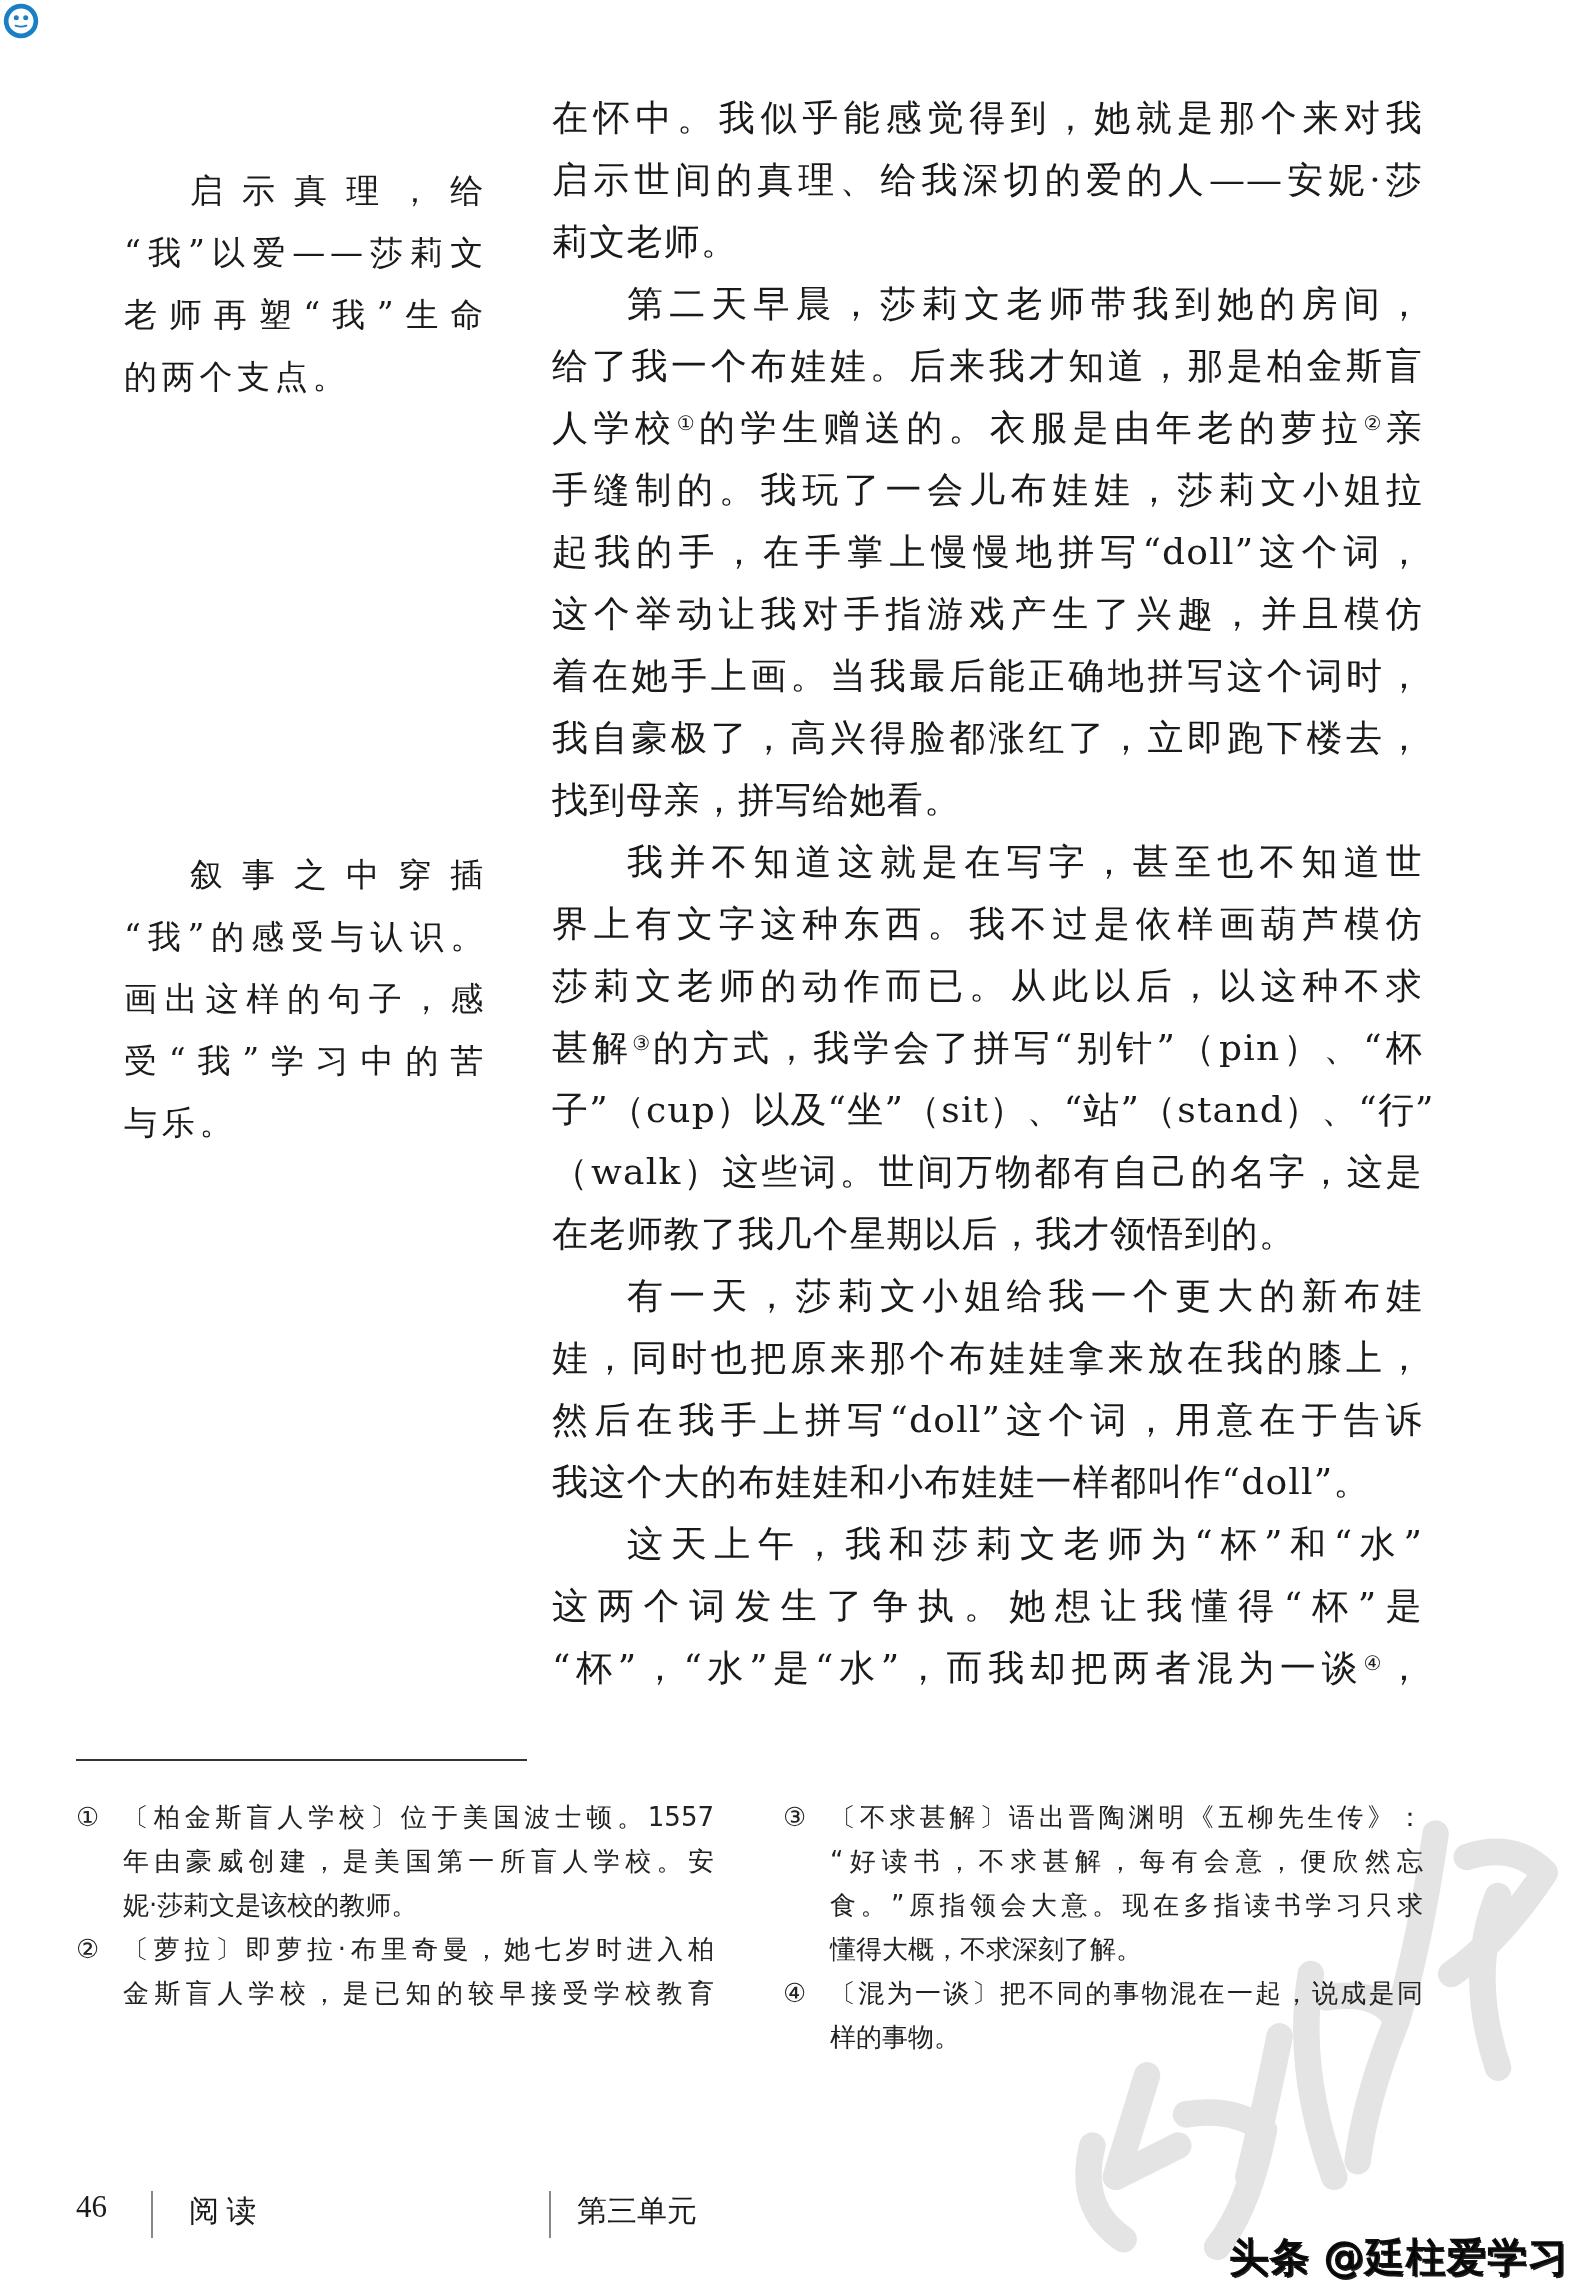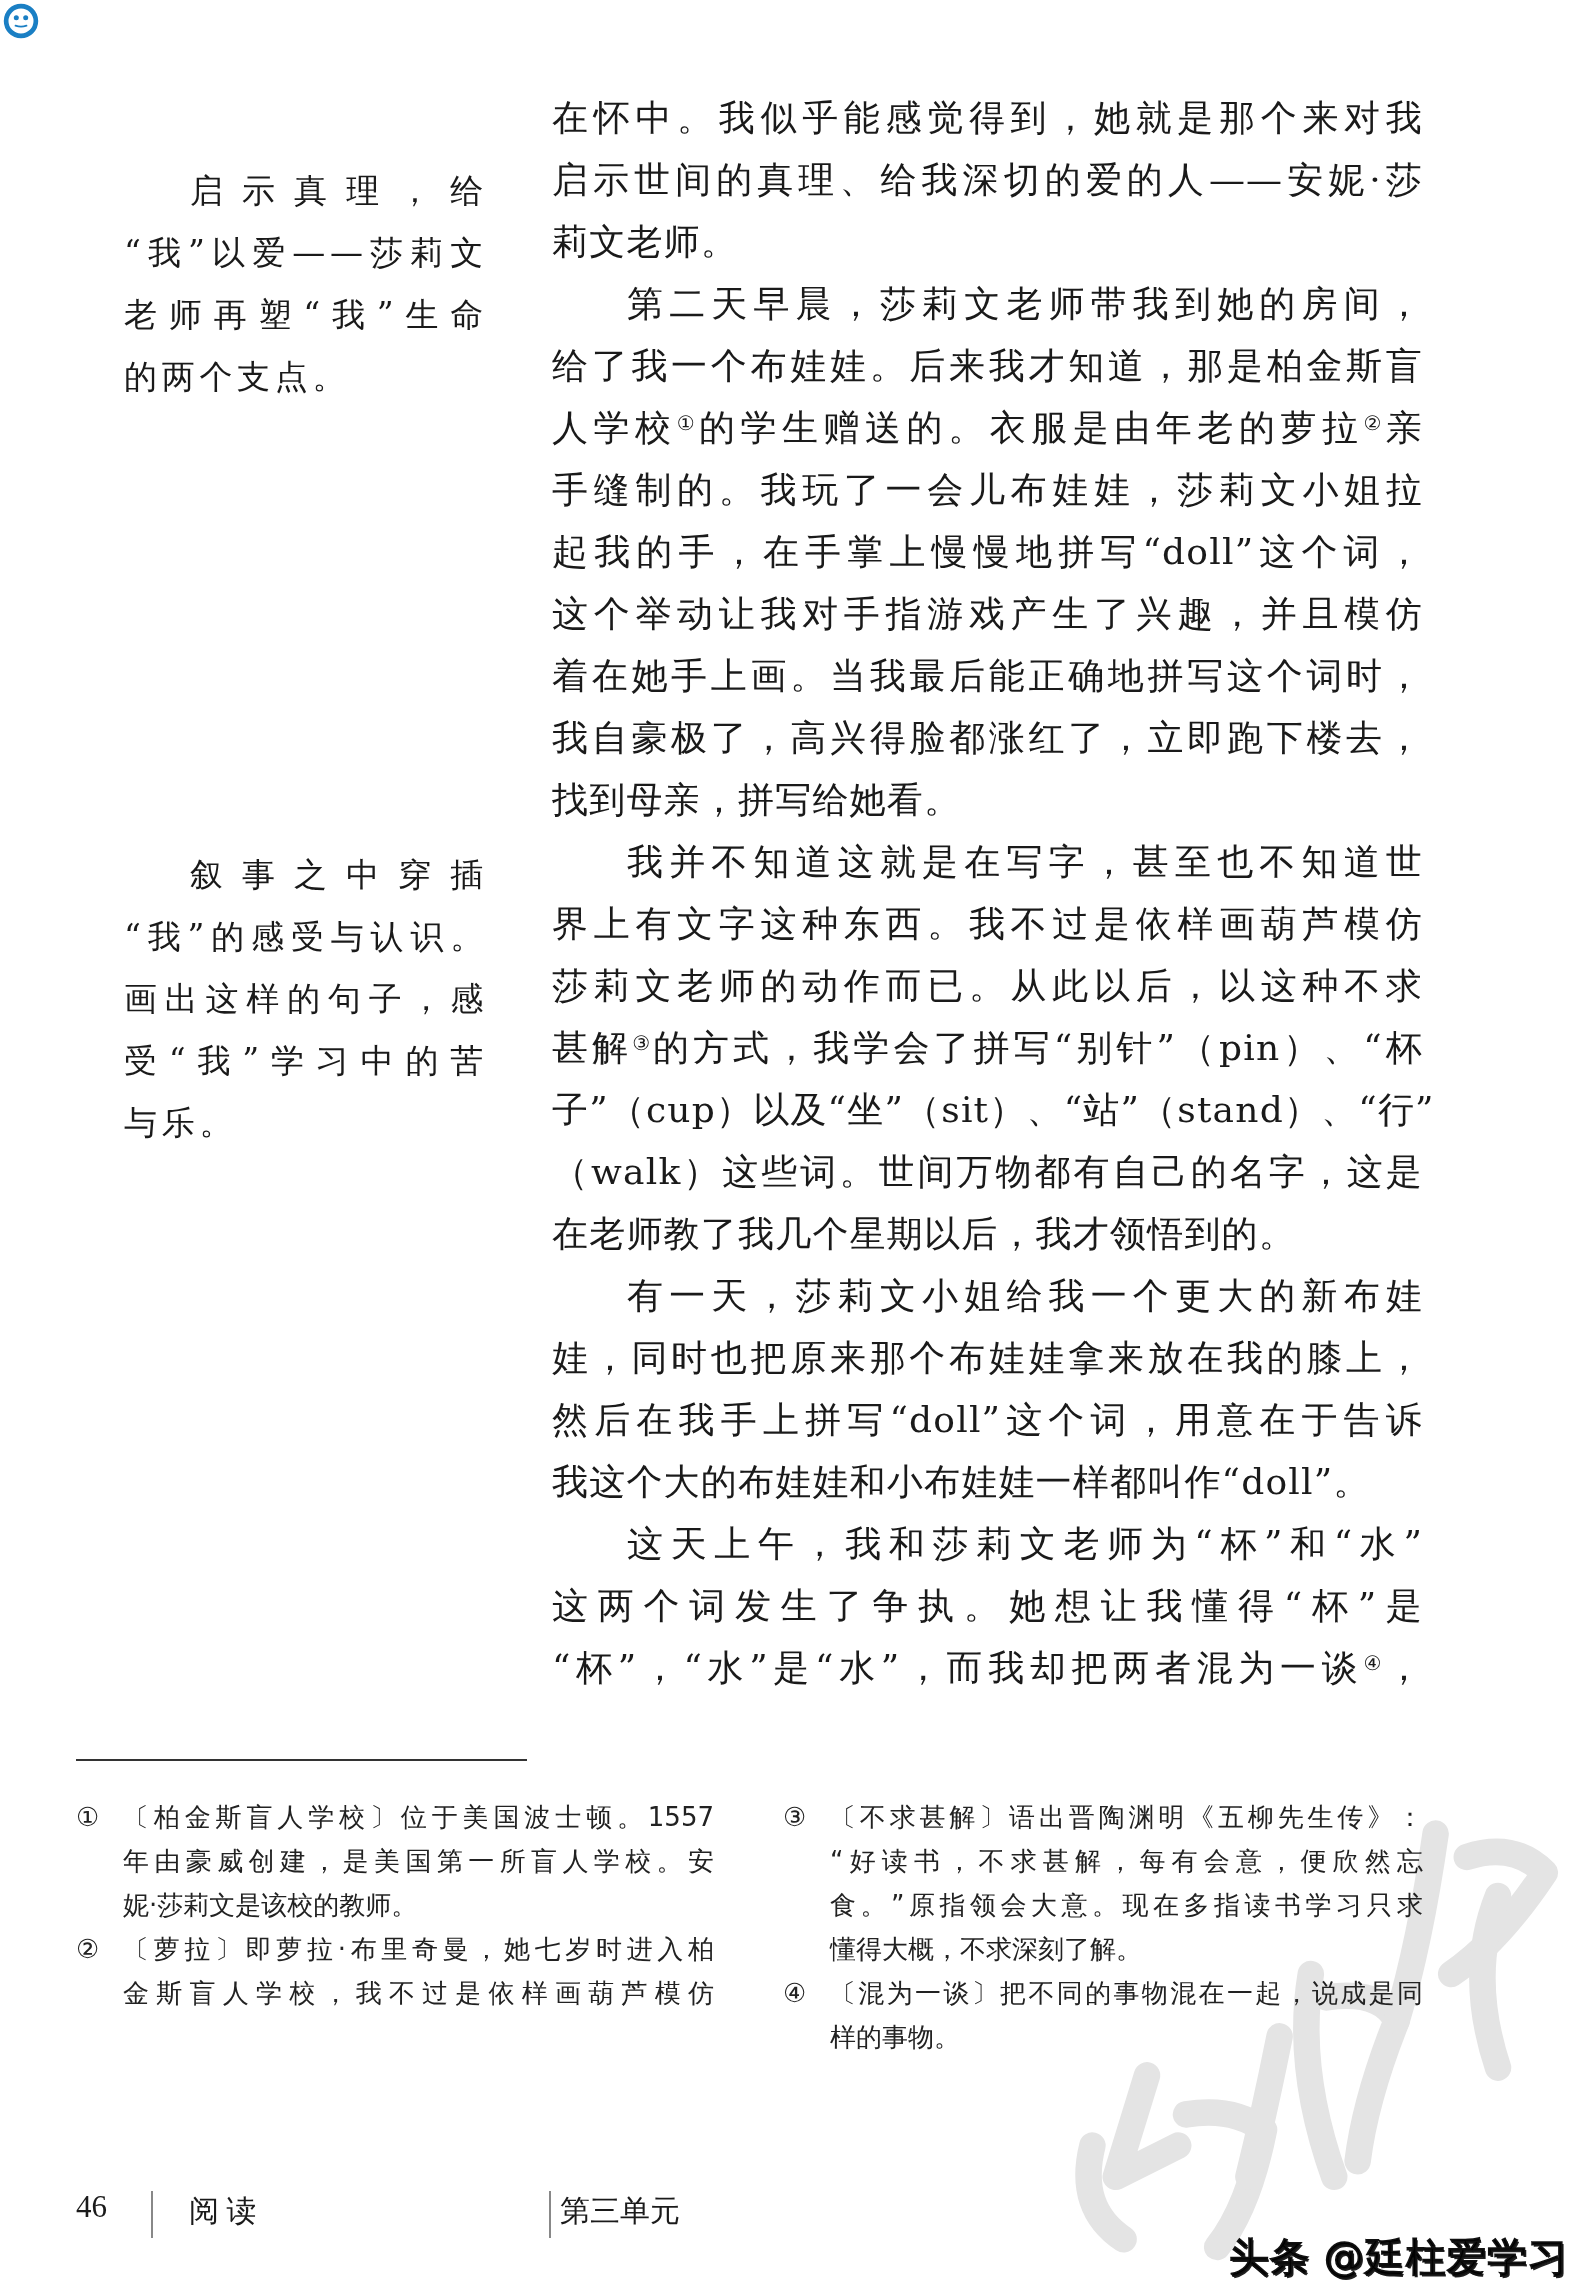--- a/index.html
+++ b/index.html
@@ -102,21 +102,21 @@
 <div class="abs fncol" style="left:76px; width:638px;">
   <div class="fn-item">
     <span class="num">①</span>
     <span class="line">〔柏金斯盲人学校〕位于美国波士顿。1557</span>
     <span class="line">年由豪威创建，是美国第一所盲人学校。安</span>
     <span class="line last">妮·莎莉文是该校的教师。</span>
   </div>
   <div class="fn-item">
     <span class="num">②</span>
     <span class="line">〔萝拉〕即萝拉·布里奇曼，她七岁时进入柏</span>
-    <span class="line">金斯盲人学校，我不过是依样画葫芦模仿</span>
+    <span class="line">金斯盲人学校，是已知的较早接受学校教育</span>
   </div>
 </div>
 
 <div class="abs fncol" style="left:783px; width:640px;">
   <div class="fn-item">
     <span class="num">③</span>
     <span class="line">〔不求甚解〕语出晋陶渊明《五柳先生传》：</span>
     <span class="line">“好读书，不求甚解，每有会意，便欣然忘</span>
     <span class="line">食。”原指领会大意。现在多指读书学习只求</span>
     <span class="line last">懂得大概，不求深刻了解。</span>
@@ -125,16 +125,16 @@
     <span class="num">④</span>
     <span class="line">〔混为一谈〕把不同的事物混在一起，说成是同</span>
     <span class="line last">样的事物。</span>
   </div>
 </div>
 
 <div class="abs footer-num">46</div>
 <div class="abs footer-div" style="left:151px; top:2191px; height:47px;"></div>
 <div class="abs footer-text" style="left:189px; top:2191px;">阅 读</div>
 <div class="abs footer-div" style="left:549px; top:2191px; height:47px;"></div>
-<div class="abs footer-text" style="left:560px; top:2191px;">第三单元</div>
+<div class="abs footer-text" style="left:577px; top:2191px;">第三单元</div>
 
 <div class="abs wm-credit">头条 @廷柱爱学习</div>
 
 
 </body></html>

